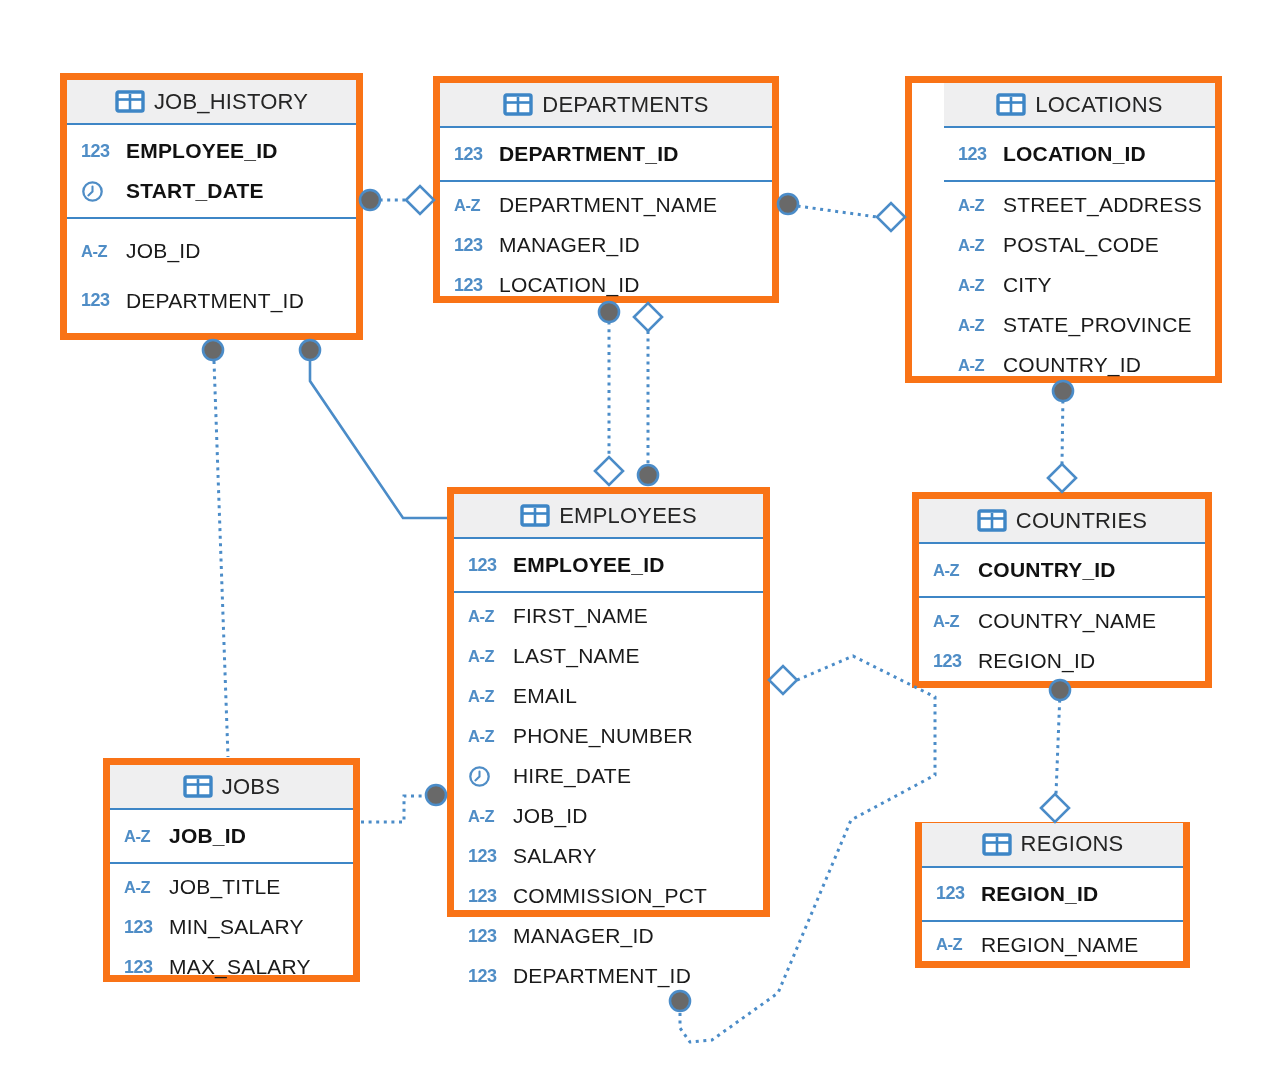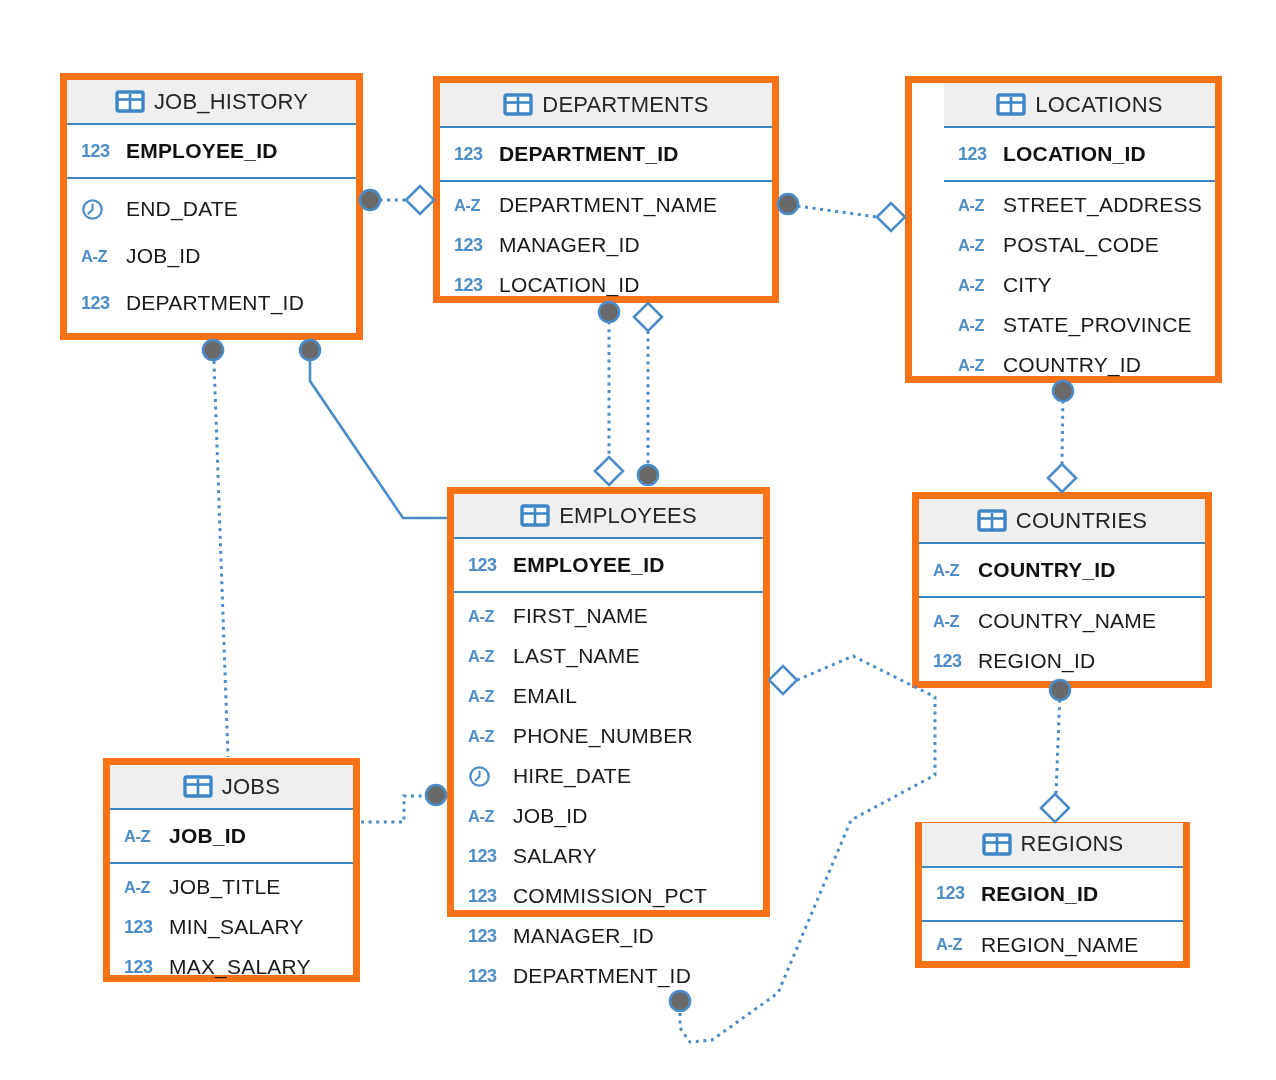--- a/index.html
+++ b/index.html
@@ -46,31 +46,31 @@
         </svg>
         <span class="er-title">JOB_HISTORY</span>
       </div>
       <div class="er-section pk">
         <div class="er-row pkrow">
           <span class="icon-cell">
             <span class="txticon num">123</span>
           </span>
           <span class="colname">EMPLOYEE_ID</span>
         </div>
-      </div>
-      <div class="er-section cols">
-        <div class="er-row">
+        <div class="er-row pkrow">
           <span class="icon-cell">
             <svg width="23" height="23" viewBox="0 0 20 20">
               <circle cx="10" cy="10" r="8" fill="none" stroke="#4f8dc6" stroke-width="2"></circle>
               <path d="M10 5.6 V10 L6.4 13.4" fill="none" stroke="#4f8dc6" stroke-width="1.8" stroke-linecap="round"></path>
             </svg>
           </span>
-          <span class="colname">END_DATE</span>
-        </div>
+          <span class="colname">START_DATE</span>
+        </div>
+      </div>
+      <div class="er-section cols">
         <div class="er-row">
           <span class="icon-cell">
             <span class="txticon az">A-Z</span>
           </span>
           <span class="colname">JOB_ID</span>
         </div>
         <div class="er-row">
           <span class="icon-cell">
             <span class="txticon num">123</span>
           </span>

